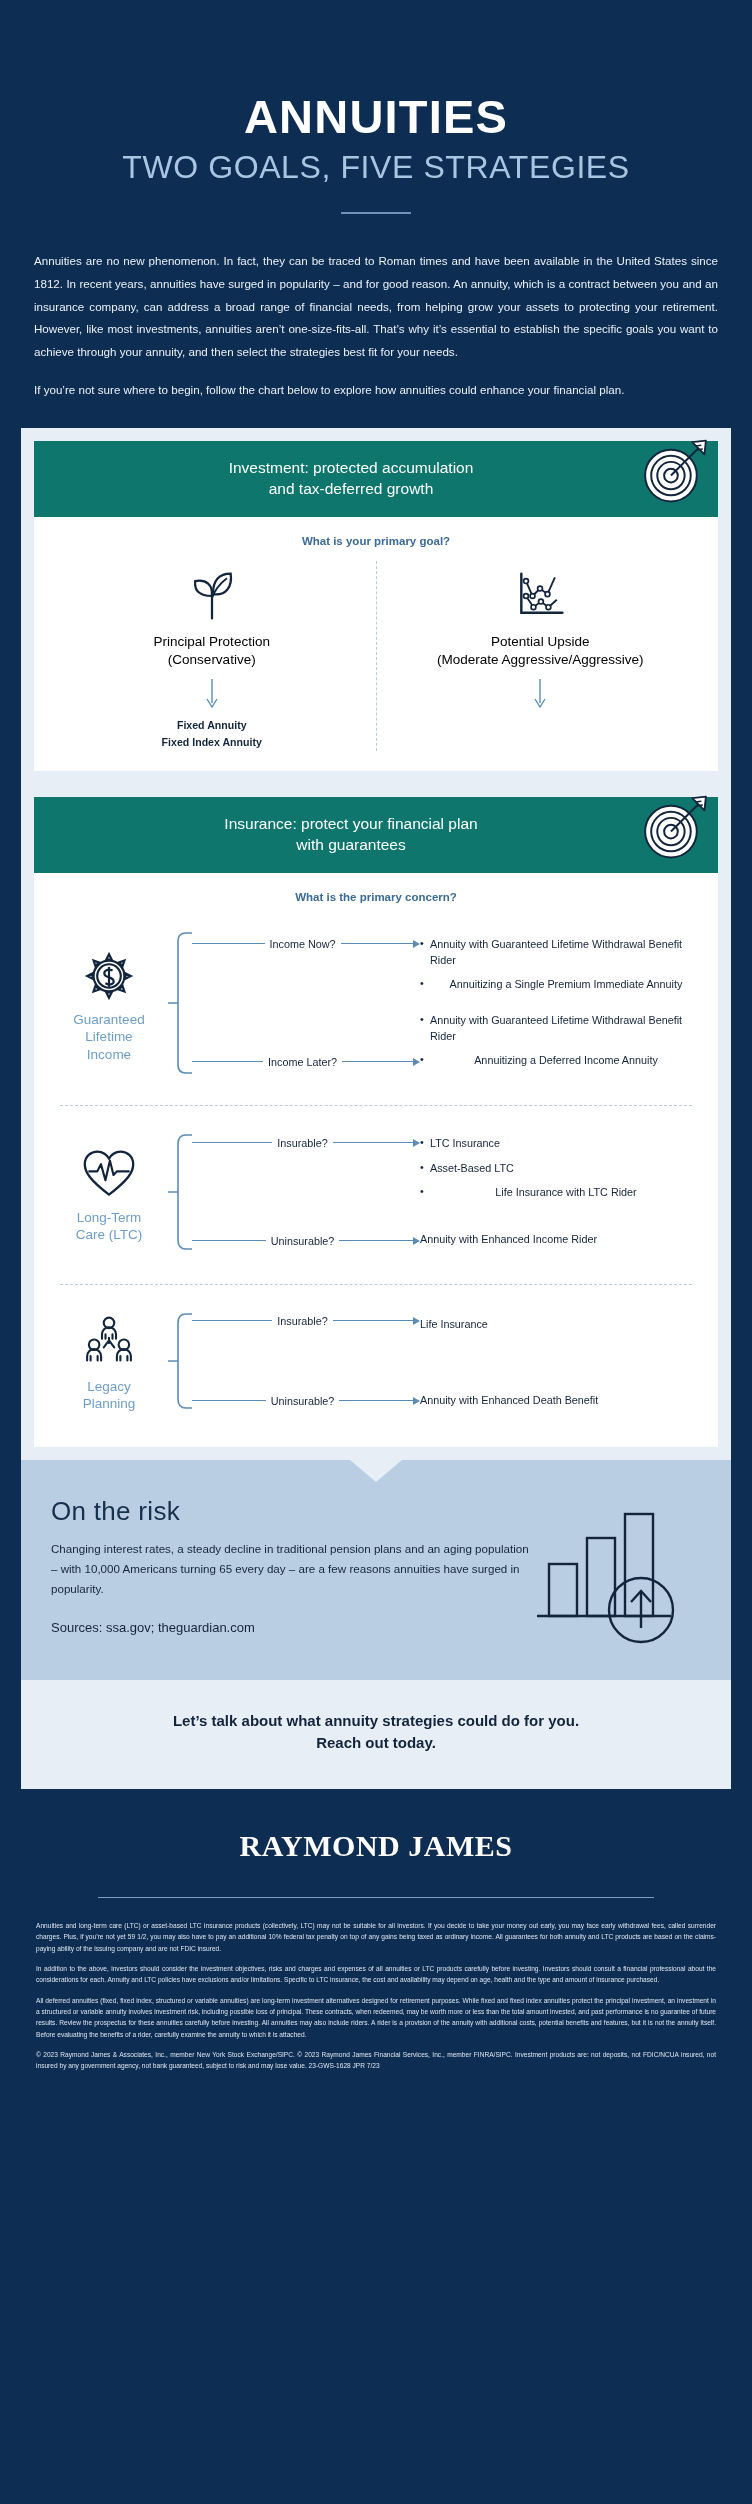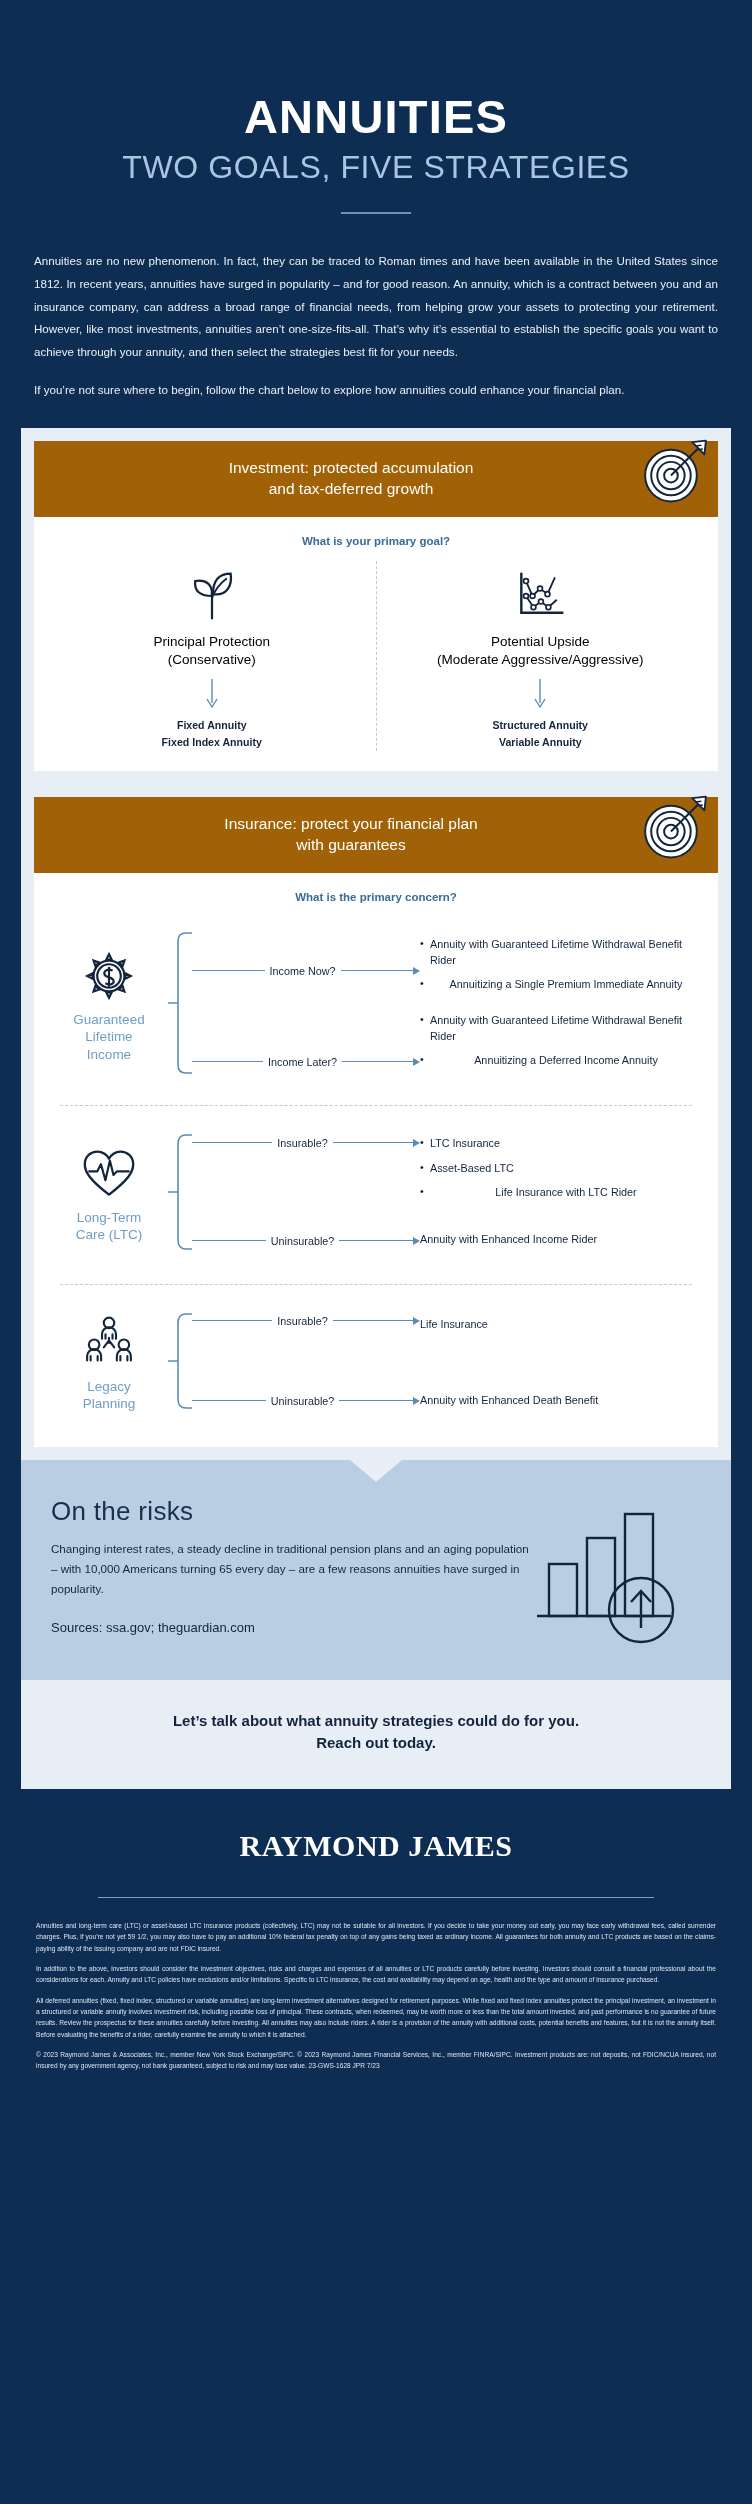--- a/index.html
+++ b/index.html
@@ -55,21 +55,21 @@
   .chart-card {
     margin: 26px 21px 0 21px;
     background: #e7eef6;
     padding: 13px 13px 13px 13px;
   }
 
   .panel { background: #ffffff; }
   .panel + .panel-gap { height: 26px; }
 
   .panel-header {
-    background: #a16207;
+    background: #0f766e;
     color: #ffffff;
     text-align: center;
     font-size: 15.5px;
     line-height: 1.35;
     padding: 17px 70px 17px 20px;
     position: relative;
     min-height: 72px;
     display: flex;
     align-items: center;
     justify-content: center;
@@ -339,24 +339,20 @@
             </svg>
           </div>
           <div class="col-title">
             <span>Potential Upside</span><br>
             <span>(Moderate Aggressive/Aggressive)</span>
           </div>
           <svg class="down-arrow" width="14" height="30" viewBox="0 0 14 30">
             <path d="M7 0 L7 24" stroke="#5b8cb8" stroke-width="1.4"></path>
             <path d="M2 20 L7 28 L12 20" fill="none" stroke="#5b8cb8" stroke-width="1.4"></path>
           </svg>
-          <div class="col-items">
-            <div>Structured Annuity</div>
-            <div>Variable Annuity</div>
-          </div>
         </div>
 
       </div>
     </div>
   </div>
 
   <div class="panel-gap"></div>
 
   <div class="panel">
     <div class="panel-header">
@@ -399,21 +395,21 @@
           </div>
         </div>
 
         <svg class="branch-tree" viewBox="0 0 24 160" preserveAspectRatio="none">
           <path d="M0 80 L10 80 M10 80 L10 18 M10 80 L10 142" stroke="#5b8cb8" stroke-width="1.6" fill="none"></path>
           <path d="M10 18 Q10 10 18 10 L24 10" stroke="#5b8cb8" stroke-width="1.6" fill="none"></path>
           <path d="M10 142 Q10 150 18 150 L24 150" stroke="#5b8cb8" stroke-width="1.6" fill="none"></path>
         </svg>
 
         <div class="branch-mid">
-          <div style="height:76px;display:flex;align-items:center;">
+          <div style="height:76px;display:flex;align-items:flex-start;">
             <div class="branch-arm" style="width:100%">
               <div class="arm-line"></div>
               <div class="arm-label">Income Now?</div>
               <div class="arm-line"></div>
               <div class="arm-head"></div>
             </div>
           </div>
           <div style="height:64px;display:flex;align-items:flex-end;">
             <div class="branch-arm" style="width:100%">
               <div class="arm-line"></div>
@@ -543,21 +539,21 @@
           <div class="plain-out" style="margin-top:28px">Annuity with Enhanced Death Benefit</div>
         </div>
       </div>
 
     </div>
   </div>
 </div>
 
 <div class="rise">
   <div class="rise-text">
-    <div class="rise-title">On the risks</div>
+    <div class="rise-title">On the risk</div>
     <div class="rise-body">Changing  interest rates, a steady decline in traditional pension plans and an aging population – with 10,000 Americans turning 65 every day – are a few reasons annuities have surged in popularity.</div>
     <div class="rise-source">Sources: ssa.gov; theguardian.com</div>
   </div>
   <div class="rise-graphic">
     <svg width="160" height="150" viewBox="0 0 160 150">
       <g fill="none" stroke="#13253c" stroke-width="2.4">
         <rect x="18" y="64" width="28" height="52"></rect>
         <rect x="56" y="38" width="28" height="78"></rect>
         <rect x="94" y="14" width="28" height="102"></rect>
         <path d="M6 116 L140 116"></path>

